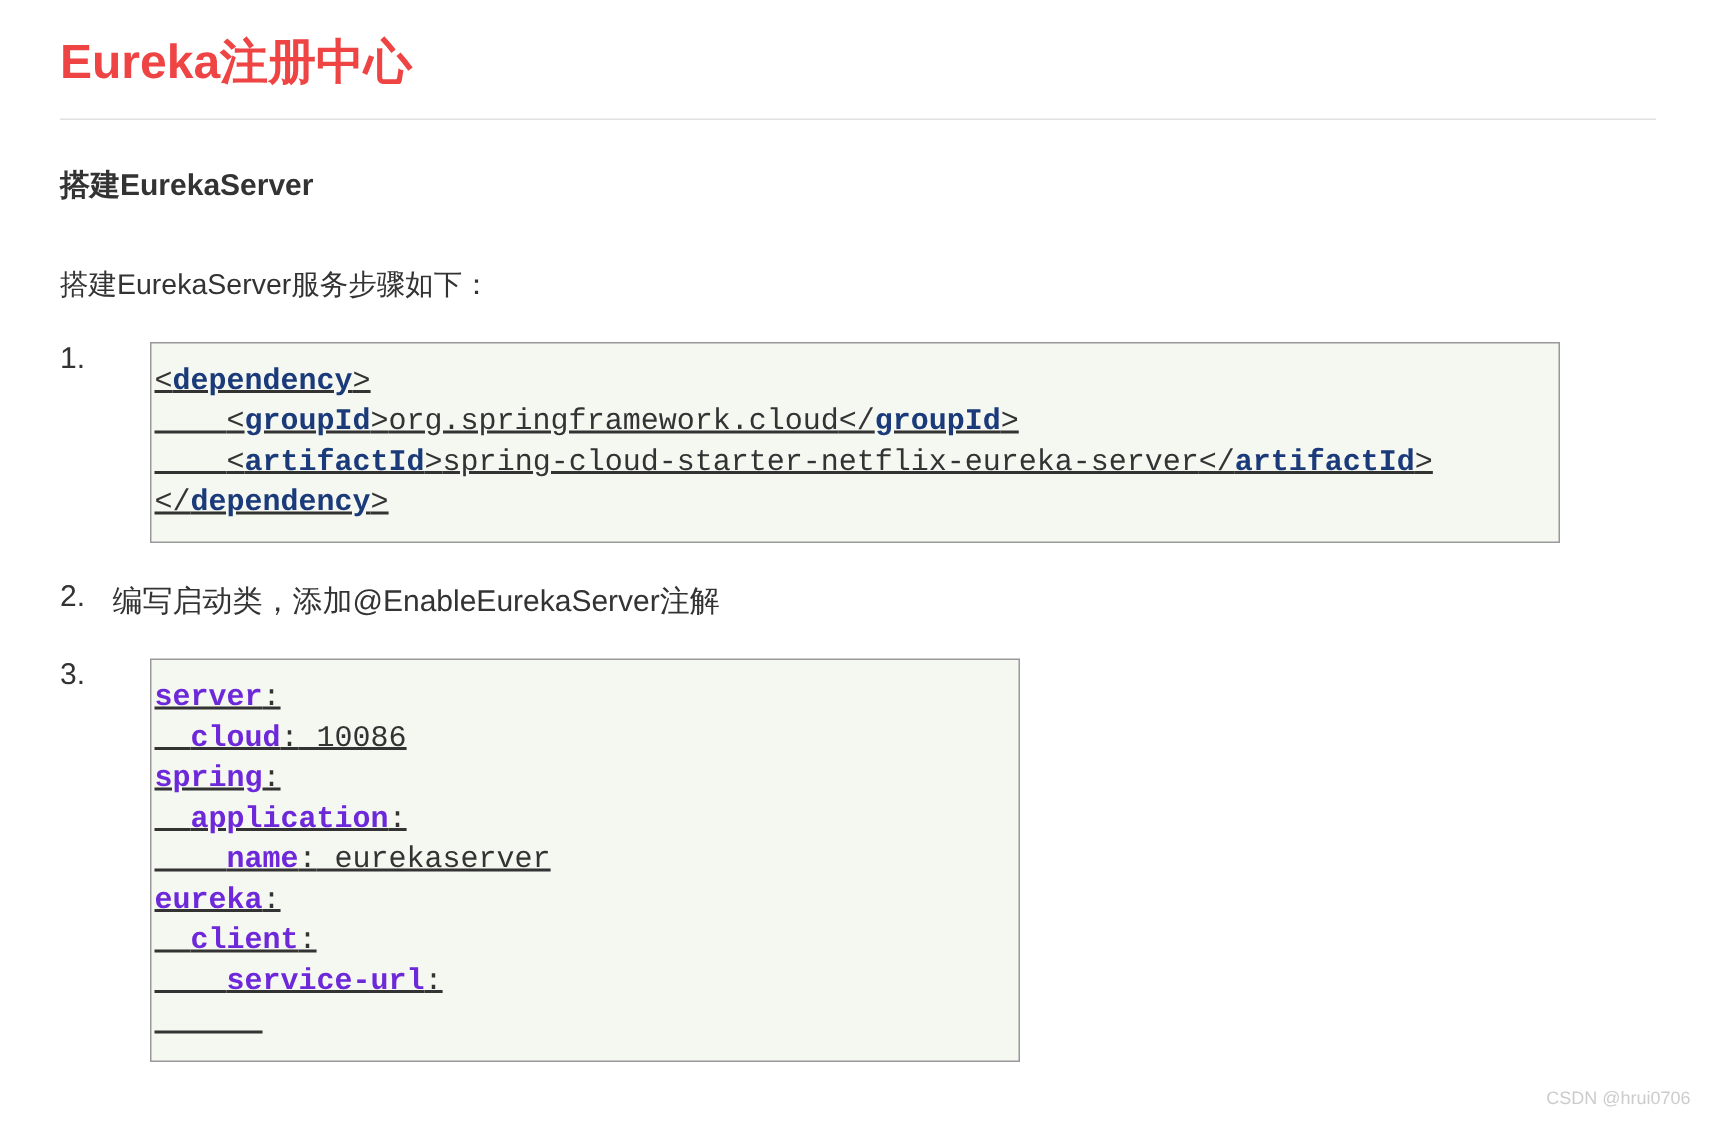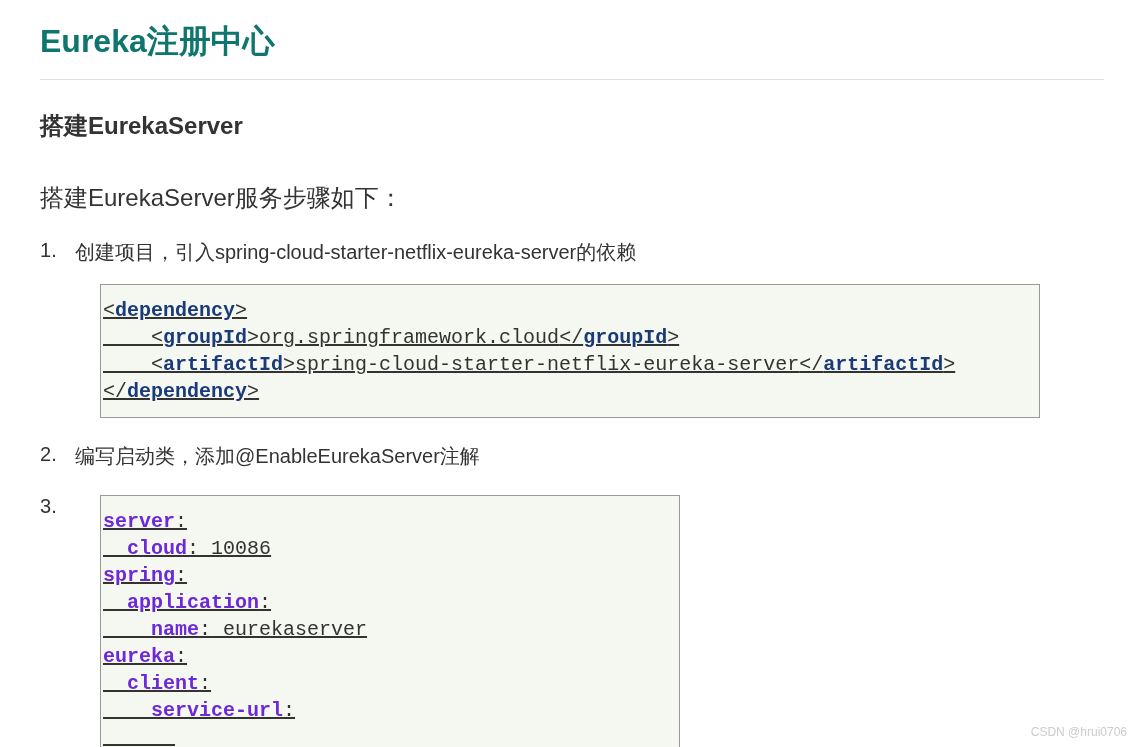--- a/index.html
+++ b/index.html
@@ -6,33 +6,33 @@
     body {
       font-family: "Microsoft YaHei", "PingFang SC", -apple-system, sans-serif;
       background: #fff;
       color: #333;
       padding: 20px 40px;
       width: 1144px;
     }
     .page-title {
       font-size: 32px;
       font-weight: 700;
-      color: #0f766e;
+      color: #ef4444;
       padding-bottom: 15px;
       border-bottom: 1px solid #e0e0e0;
       margin-bottom: 30px;
     }
     .section-title {
-      font-size: 24px;
+      font-size: 20px;
       font-weight: 700;
       color: #333;
       margin-bottom: 40px;
     }
     .intro-text {
-      font-size: 24px;
+      font-size: 19px;
       color: #333;
       margin-bottom: 25px;
     }
     ol {
       list-style: none;
       counter-reset: item;
     }
     ol > li {
       counter-increment: item;
       font-size: 20px;
@@ -83,21 +83,20 @@
 <body>
 
 <h1 class="page-title">Eureka注册中心</h1>
 
 <h2 class="section-title">搭建EurekaServer</h2>
 
 <p class="intro-text">搭建EurekaServer服务步骤如下：</p>
 
 <ol>
   <li>
-    <span>创建项目，引入spring-cloud-starter-netflix-eureka-server的依赖</span>
     <div class="code-block"><span class="tag-bracket">&lt;</span><span class="tag-name">dependency</span><span class="tag-bracket">&gt;</span>
     <span class="tag-bracket">&lt;</span><span class="tag-name">groupId</span><span class="tag-bracket">&gt;</span><span class="tag-text">org.springframework.cloud</span><span class="tag-bracket">&lt;/</span><span class="tag-name">groupId</span><span class="tag-bracket">&gt;</span>
     <span class="tag-bracket">&lt;</span><span class="tag-name">artifactId</span><span class="tag-bracket">&gt;</span><span class="tag-text">spring-cloud-starter-netflix-eureka-server</span><span class="tag-bracket">&lt;/</span><span class="tag-name">artifactId</span><span class="tag-bracket">&gt;</span>
 <span class="tag-bracket">&lt;/</span><span class="tag-name">dependency</span><span class="tag-bracket">&gt;</span></div>
   </li>
 
   <li>
     <span>编写启动类，添加@EnableEurekaServer注解</span>
   </li>
 

